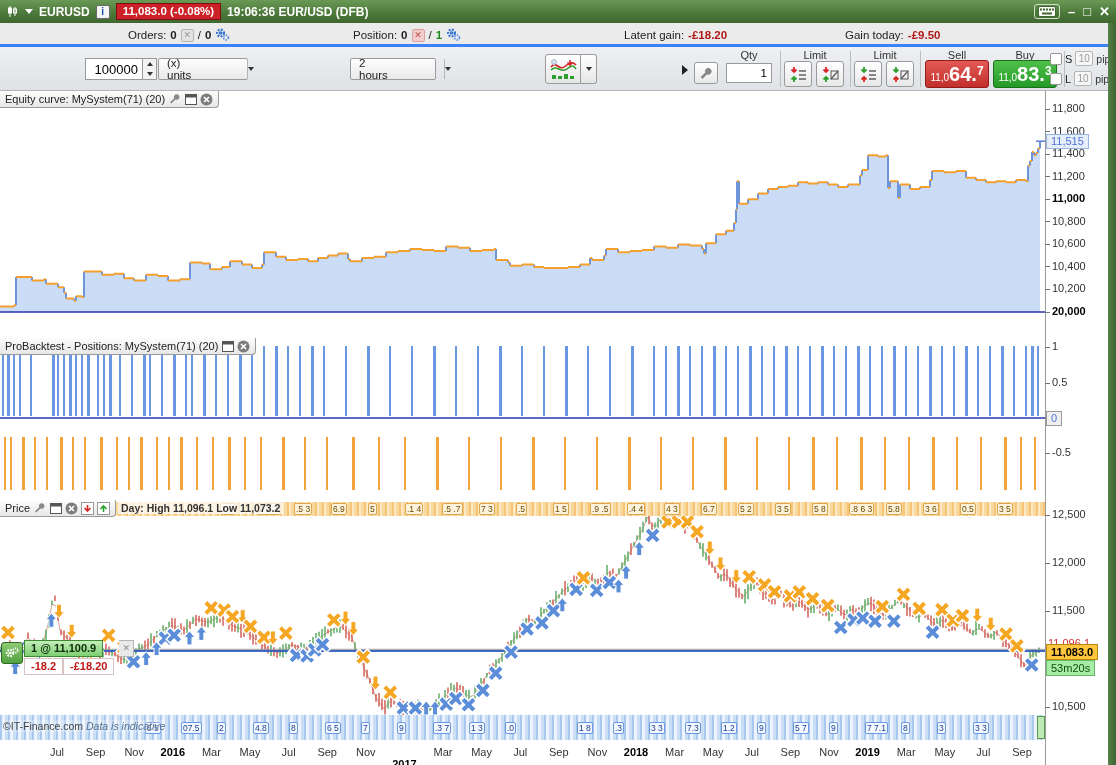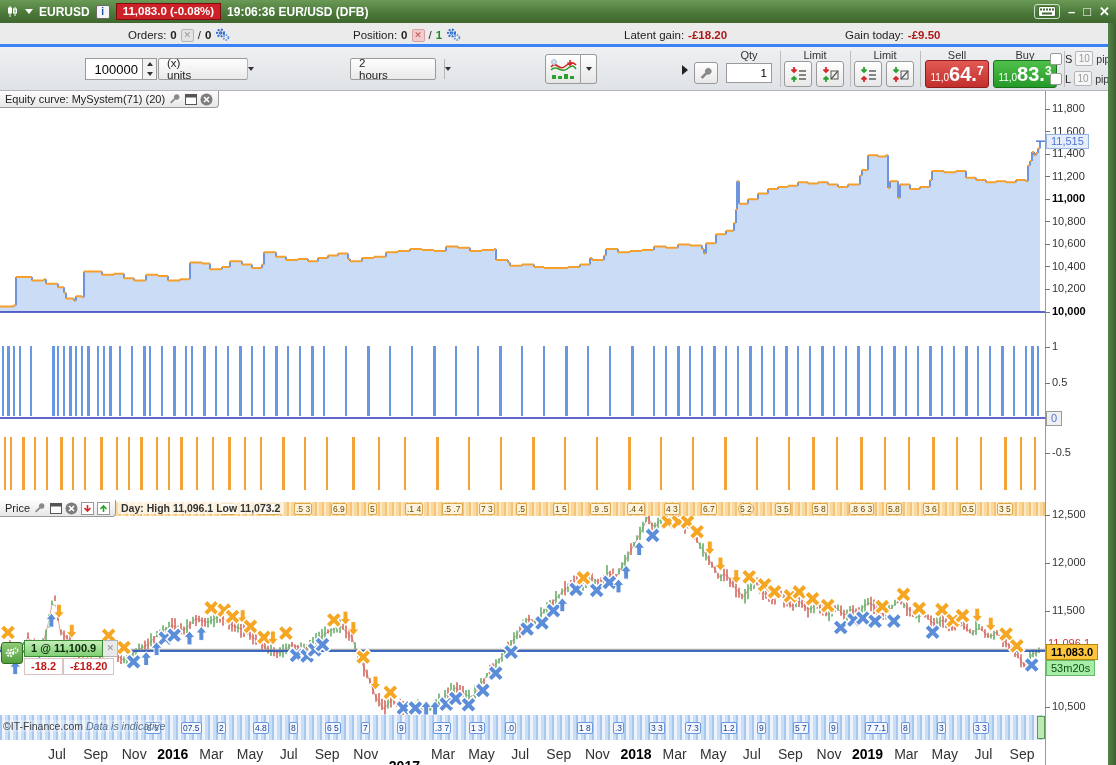--- a/index.html
+++ b/index.html
@@ -81,25 +81,25 @@
   .green-strip { position:absolute; left:1108px; top:23px; width:8px; height:742px; background:linear-gradient(90deg,#55814a,#3c632f); }
   svg.plot { position:absolute; left:0; top:0; }
   
   .strip-top { position:absolute; left:0; top:2px; width:1045px; height:14px;
     background:repeating-linear-gradient(90deg,#f6c377 0 2px,#fde9c4 2px 4px,#f9d89e 4px 7px); z-index:5; }
   .strip-token-t { position:absolute; top:1px; background:#fdf3dd; border:1px solid #dca84e; color:#6b4a00; font-size:8.5px; line-height:10px; padding:0 1px; border-radius:2px; }
   .strip-bottom { position:absolute; left:0; top:215px; width:1045px; height:25px;
     background:repeating-linear-gradient(90deg,#a9c8ef 0 2px,#ecf3fc 2px 5px,#cadef5 5px 8px); z-index:5; }
   .strip-token-b { position:absolute; top:7px; background:#f4f8ff; border:1px solid #6a97e4; color:#1a3f8f; font-size:8.5px; line-height:10px; padding:0 1px; border-radius:2px; }
   .xaxis { position:absolute; left:0; top:241px; width:1045px; height:24px; background:#fff; z-index:6; }
-  .xlabel { position:absolute; top:5px; font-size:14px; color:#333; transform:translateX(-50%); }
+  .xlabel { position:absolute; top:5px; font-size:11px; color:#333; transform:translateX(-50%); }
   .xlabel.year { font-weight:bold; color:#000; }
   .copyright { position:absolute; left:3px; top:220px; z-index:8; font-size:10.5px; color:#444; background:rgba(255,255,255,0.25); }
   .copyright .ind { font-style:italic; color:#55708f; }
-  .entry-badge { position:absolute; left:24px; top:140px; z-index:26; display:flex; }
+  .entry-badge { position:absolute; left:24px; top:140px; z-index:26; display:flex;gap:16px; }
   .entry-main { background:linear-gradient(#c4eebb,#7fcf72); border:1px solid #3c8a34; font-weight:bold; color:#0c2c08; padding:1px 6px 2px; font-size:11px; }
   .entry-x { background:#e9e9e9; border:1px solid #b5b5b5; border-left:none; color:#909090; width:15px; text-align:center; font-size:9px; line-height:15px; }
   .loss-row { position:absolute; left:24px; top:158px; z-index:26; display:flex; }
   .loss-box { background:#fff; border:1px solid #d8c2c2; color:#c01818; font-weight:bold; padding:1px 6px 2px; font-size:11px; }
   .gear-btn { position:absolute; left:1px; top:142px; z-index:26; width:22px; height:22px; border:1px solid #2e6b24; border-radius:3px; background:linear-gradient(#8ecb76,#53a03f); display:flex; align-items:center; justify-content:center; }
   .price-badge { background:#ffc53d; border:1px solid #b8860b; color:#000; font-weight:bold; padding:0 4px; line-height:14px; }
   .countdown-badge { background:#a7eda7; border:1px solid #67b967; color:#0c4d0c; padding:0 4px; line-height:14px;text-align:right; }
   .hidden-high { position:absolute; z-index:24; color:#cc3333; font-size:11px; }
   .cur-badge { background:#e7eefb; border:1px solid #97b3e0; color:#4f74d6; padding:0 4px; line-height:13px; }
   .zero-badge { background:#f0f0f0; border:1px solid #9a9a9a; color:#4f74d6; padding:0 4px; line-height:13px; }
@@ -356,21 +356,21 @@
           <div class="axis-label bold" style="top: 101.26px;">11,000</div>
           <div class="axis-tick" style="top: 130.308px;"></div>
           <div class="axis-label" style="top: 123.808px;">10,800</div>
           <div class="axis-tick" style="top: 152.856px;"></div>
           <div class="axis-label" style="top: 146.356px;">10,600</div>
           <div class="axis-tick" style="top: 175.404px;"></div>
           <div class="axis-label" style="top: 168.904px;">10,400</div>
           <div class="axis-tick" style="top: 197.952px;"></div>
           <div class="axis-label" style="top: 191.452px;">10,200</div>
           <div class="axis-tick" style="top: 220.5px;"></div>
-          <div class="axis-label bold" style="top: 214px;">10,000</div>
+          <div class="axis-label bold" style="top: 214px;">20,000</div>
         </div>
       <span class="badge cur-badge" style="left:1046px;top:43px">11,515</span>
     </div>
     <div class="panel-sep" style="top:247px"></div>
 
     <div class="panel" style="top:247px;height:162px">
       <svg id="positions-svg" class="plot" width="1045" height="162">
           <rect x="2" y="8" width="2" height="70" fill="#6a97e4"></rect>
           <rect x="7" y="8" width="3" height="70" fill="#6a97e4"></rect>
           <rect x="13" y="8" width="2" height="70" fill="#6a97e4"></rect>
@@ -498,20 +498,35 @@
           <rect x="908" y="99" width="2" height="53" fill="#f2a43b"></rect>
           <rect x="932" y="99" width="3" height="53" fill="#f2a43b"></rect>
           <rect x="956" y="99" width="2" height="53" fill="#f2a43b"></rect>
           <rect x="980" y="99" width="2" height="53" fill="#f2a43b"></rect>
           <rect x="1004" y="99" width="3" height="53" fill="#f2a43b"></rect>
           <rect x="1020" y="99" width="2" height="53" fill="#f2a43b"></rect>
           <rect x="1034" y="99" width="2" height="53" fill="#f2a43b"></rect>
           <line x1="0" y1="80" x2="1045" y2="80" stroke="#2a35b5" stroke-width="1.5"></line>
         </svg>
       <div class="plot-border"></div>
+      <div class="tab">
+        <span>ProBacktest - Positions: MySystem(71) (20)</span>
+        <span class="tab-icon">
+            <svg width="12" height="11" viewBox="0 0 12 11">
+              <rect x="0.5" y="0.5" width="11" height="10" fill="#fff" stroke="#555"></rect>
+              <rect x="0.5" y="0.5" width="11" height="3" fill="#555"></rect>
+            </svg>
+          </span>
+        <span class="tab-icon">
+            <svg width="13" height="13" viewBox="0 0 13 13">
+              <circle cx="6.5" cy="6.5" r="6" fill="#7d7d7d"></circle>
+              <path d="M4 4 L9 9 M9 4 L4 9" stroke="#fff" stroke-width="1.6"></path>
+            </svg>
+          </span>
+      </div>
       <div id="positions-axis">
           <div class="axis-tick" style="top: 8.5px;"></div>
           <div class="axis-label" style="top: 2px;">1</div>
           <div class="axis-tick" style="top: 44.5px;"></div>
           <div class="axis-label" style="top: 38px;">0.5</div>
           <div class="axis-tick" style="top: 79.5px;"></div>
           <div class="axis-tick" style="top: 114.5px;"></div>
           <div class="axis-label" style="top: 108px;">-0.5</div>
         </div>
       <span class="badge zero-badge" style="left:1046px;top:73px">0</span>
@@ -527,21 +542,21 @@
           <div class="strip-token-t" style="left: 368px;">5</div>
           <div class="strip-token-t" style="left: 405px;">.1 4</div>
           <div class="strip-token-t" style="left: 442px;">.5 .7</div>
           <div class="strip-token-t" style="left: 479px;">7 3</div>
           <div class="strip-token-t" style="left: 516px;">.5</div>
           <div class="strip-token-t" style="left: 553px;">1 5</div>
           <div class="strip-token-t" style="left: 590px;">.9 .5</div>
           <div class="strip-token-t" style="left: 627px;">.4 4</div>
           <div class="strip-token-t" style="left: 664px;">4 3</div>
           <div class="strip-token-t" style="left: 701px;">6.7</div>
-          <div class="strip-token-t" style="left: 738px; border-radius: 6px;">5 2</div>
+          <div class="strip-token-t" style="left: 738px;">5 2</div>
           <div class="strip-token-t" style="left: 775px;">3 5</div>
           <div class="strip-token-t" style="left: 812px;">5 8</div>
           <div class="strip-token-t" style="left: 849px;">.8 6 3</div>
           <div class="strip-token-t" style="left: 886px;">5.8</div>
           <div class="strip-token-t" style="left: 923px;">3 6</div>
           <div class="strip-token-t" style="left: 960px;">0.5</div>
           <div class="strip-token-t" style="left: 997px;">3 5</div>
         </div>
       <svg id="price-svg" class="plot" width="1045" height="265">
           <polyline points="0,151.3 4,148.6 8,145.9 12,148.4 16,156.1 20,155.4 24,146.1 28,136.9 32,143.4 36,150.0 40,148.7 44,139.6 48,124.7 52,104.0 56,105.9 60,130.2 64,135.0 68,139.8 72,144.6 76,149.4 80,154.2 84,159.0 88,160.7 92,162.5 96,162.4 100,156.6 104,150.8 108,150.8 112,152.8 116,154.9 120,157.6 124,160.2 128,158.0 132,154.2 136,150.8 140,148.7 144,146.7 148,144.6 152,140.4 156,136.3 160,132.1 164,129.9 168,127.6 172,125.4 176,127.0 180,128.6 184,130.2 188,126.4 192,122.5 196,118.7 200,120.0 204,121.2 208,122.5 212,120.3 216,118.0 220,115.8 224,119.0 228,122.2 232,125.4 236,127.0 240,128.6 244,130.2 248,133.4 252,136.6 256,139.8 260,143.0 264,146.2 268,149.4 272,150.7 276,152.0 280,153.2 284,150.4 288,147.5 292,144.6 296,146.2 300,147.8 304,149.4 308,146.2 312,143.0 316,139.8 320,137.2 324,134.7 328,132.1 332,129.9 336,127.6 340,125.4 344,129.6 348,133.7 352,137.9 356,148.4 360,159.0 364,167.6 368,176.3 372,186.8 376,197.4 380,203.2 384,208.9 388,204.1 392,199.3 396,203.2 400,207.0 404,210.8 408,214.7 412,209.9 416,205.1 420,208.0 424,210.8 428,209.9 432,208.9 436,205.1 440,201.2 444,197.4 448,193.6 452,190.7 456,187.8 460,190.7 464,193.6 468,195.5 472,197.4 476,191.6 480,185.9 484,179.6 488,173.4 492,168.6 496,163.8 500,159.0 504,154.2 508,148.0 512,141.7 516,136.0 520,130.2 524,124.4 528,118.7 532,120.6 536,122.5 540,116.8 544,111.0 548,107.2 552,103.3 556,98.5 560,93.7 564,90.4 568,87.0 572,83.6 576,80.3 580,83.2 584,86.0 588,81.7 592,77.4 596,80.8 600,84.1 604,78.4 608,72.6 612,75.0 616,77.4 620,70.2 624,63.0 628,55.8 632,48.6 636,41.4 640,34.2 644,25.6 648,16.9 652,25.2 656,26.2 660,19.8 664,15.3 668,16.9 672,24.6 676,19.5 680,21.1 684,29.4 688,24.9 692,28.1 696,39.0 700,45.4 704,51.8 708,58.2 712,64.6 716,71.0 720,77.4 724,74.2 728,76.4 732,84.1 736,89.2 740,93.4 744,96.6 748,90.2 752,84.8 756,80.3 760,88.0 764,93.4 768,96.6 772,99.8 776,98.8 780,93.7 784,98.8 788,103.0 792,106.2 796,101.7 800,101.7 804,106.2 808,109.4 812,108.4 816,103.3 820,107.2 824,111.0 828,114.8 832,109.1 836,107.8 840,111.0 844,114.8 848,114.2 852,109.1 856,112.9 860,112.0 864,106.2 868,103.0 872,104.0 876,109.1 880,113.6 884,114.2 888,111.0 892,107.2 896,103.3 900,99.5 904,104.0 908,108.4 912,112.9 916,116.8 920,116.8 924,112.9 928,118.0 932,122.2 936,125.4 940,120.9 944,120.6 948,124.4 952,128.3 956,127.6 960,122.5 964,126.4 968,130.2 972,134.0 976,129.6 980,128.9 984,132.1 988,136.0 992,136.0 996,132.1 1000,137.2 1004,141.4 1008,144.6 1012,149.1 1016,153.9 1020,159.0 1024,165.4 1028,163.8 1032,154.2 1036,152.6 1040,151.0 " fill="none" stroke="#c07a6a" stroke-width="0.8" opacity="0.85"></polyline>

